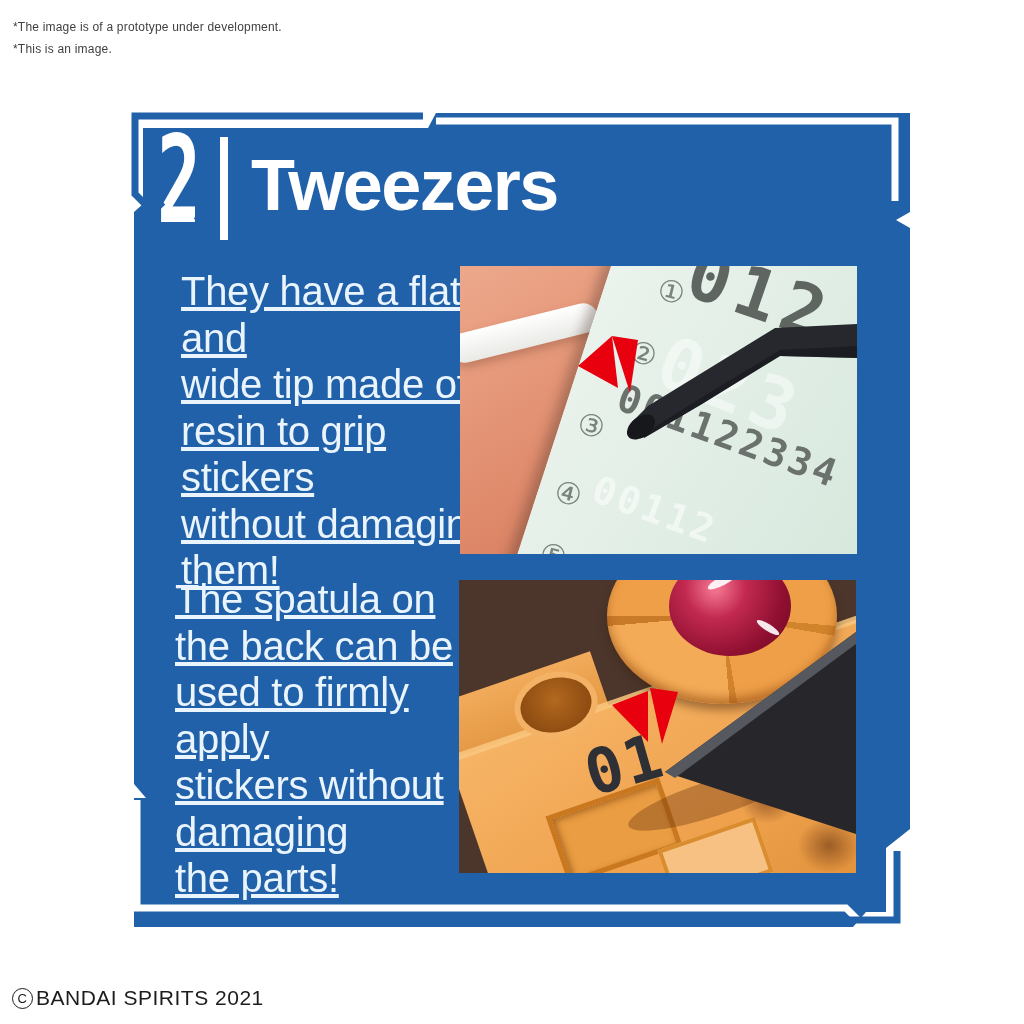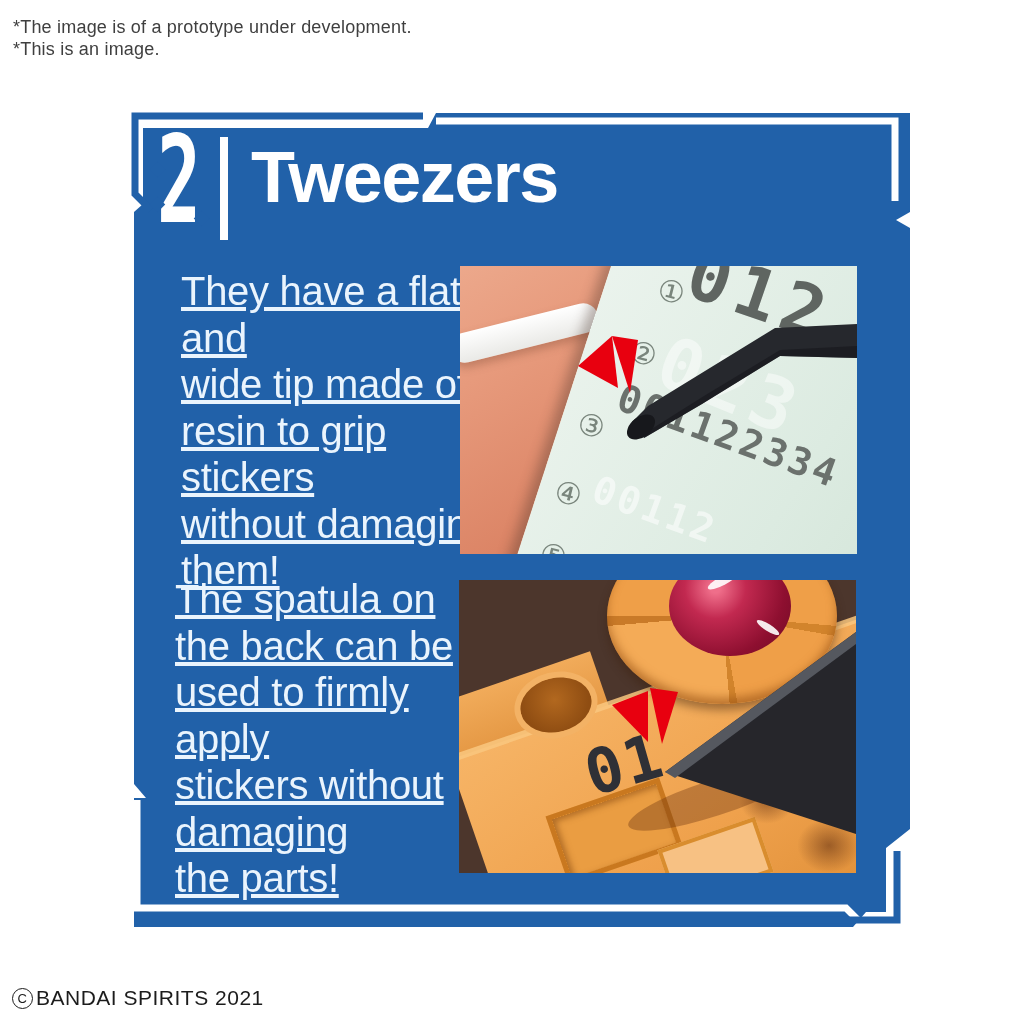--- a/index.html
+++ b/index.html
@@ -1,34 +1,34 @@
 <!DOCTYPE html>
 <html><head>
 <meta charset="utf-8">
 <style>
   html,body{margin:0;padding:0;background:#ffffff;}
   .stage{position:relative;width:1024px;height:1024px;background:#fff;overflow:hidden;
          font-family:"Liberation Sans",sans-serif;}
   .abs{position:absolute;}
 
   
-  .disclaimer{left:13px;top:16px;font-size:18px;line-height:22px;color:#3f3f3f;
+  .disclaimer{left:13px;top:16px;font-size:12px;line-height:22px;color:#3f3f3f;
               white-space:pre-line;letter-spacing:0.2px;}
 
   
   .frame{left:0;top:0;width:1024px;height:1024px;}
 
   
   .step-num{left:157px;top:128px;width:60px;height:110px;color:#ffffff;
             font-family:"DejaVu Sans Mono",monospace;font-weight:bold;font-size:122px;
             line-height:104px;transform:scaleX(0.60);transform-origin:0 0;}
   .notch{width:11px;height:11px;background:#2161a9;transform:rotate(45deg);}
   .n1{left:152px;top:164px;} .n2{left:152px;top:199px;} .n3{left:196px;top:213px;}
   .divider{left:220px;top:137px;width:8px;height:103px;background:#ffffff;}
-  .panel-title{left:251px;top:137px;font-size:72px;line-height:80px;font-weight:bold;
+  .panel-title{left:251px;top:145px;font-size:72px;line-height:80px;font-weight:bold;
                color:#ffffff;letter-spacing:-1.5px;}
 
   
   .para{width:310px;font-size:40px;line-height:46.5px;color:#eaf4fd;
         white-space:pre-line;letter-spacing:-0.3px;text-decoration:underline;}
   .para1{left:181px;top:268px;}
   .para2{left:175px;top:576px;}
 
   
   .photo{overflow:hidden;background:#d8e6de;}

